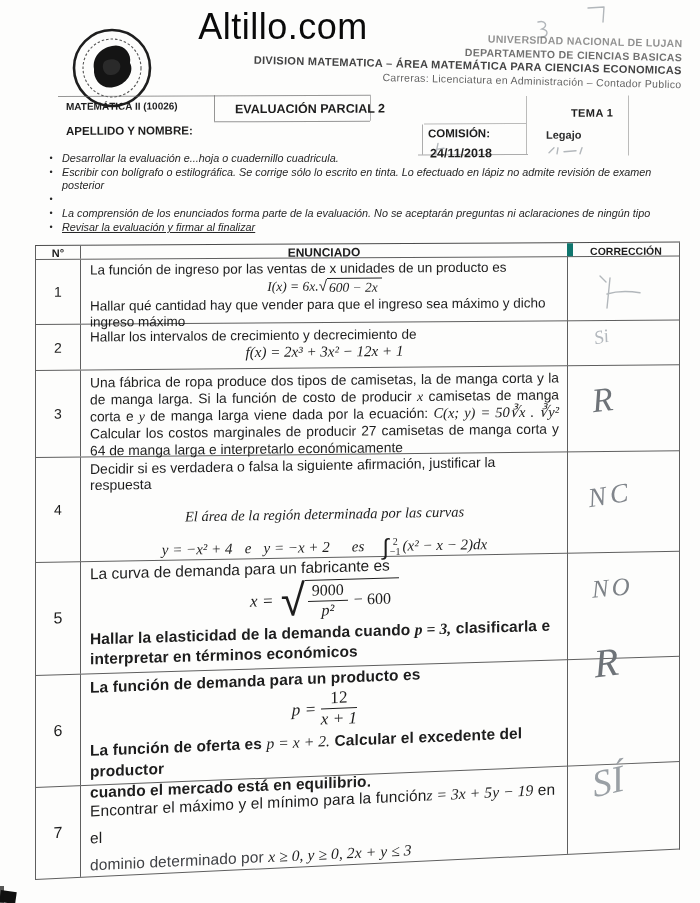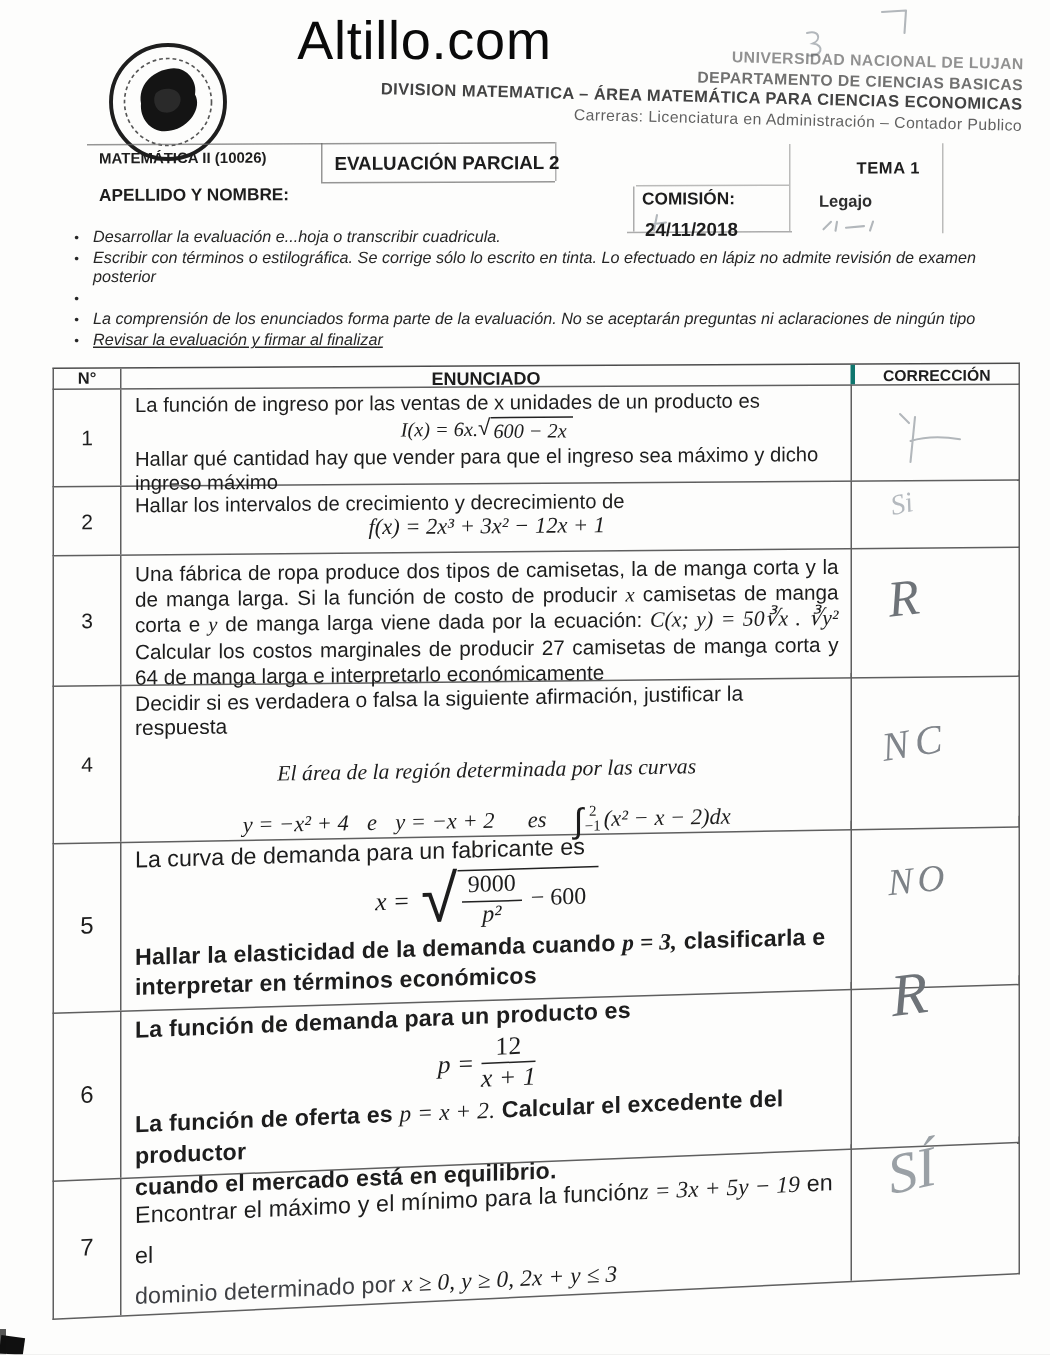--- a/index.html
+++ b/index.html
@@ -12,21 +12,21 @@
   .uni-header{position:absolute;top:32px;right:18px;width:430px;text-align:right;
               transform:rotate(1.4deg);font-weight:600;color:#3a3a3a;font-size:10.5px;
               line-height:13.5px;letter-spacing:0.3px;}
   .uh1{opacity:.55;} .uh2{opacity:.72;} .uh3{opacity:.95;font-size:11px;} .uh4{opacity:.8;font-weight:500;}
   .pencil{position:absolute;stroke:#9aa0a6;fill:none;stroke-width:1.4;stroke-linecap:round;opacity:.75;}
   
   .info-box{position:absolute;top:96px;left:58px;width:632px;height:64px;transform:skewY(-0.25deg);transform-origin:0 0;}
   .ib-line{position:absolute;background:#6a6a6a;}
   .ib-cell{position:absolute;font-weight:700;}
   .course{top:5px;left:8px;font-size:10px;}
-  .exam{top:7px;left:165px;font-size:12.5px;}
+  .exam{top:7px;left:177px;font-size:12.5px;}
   .date{top:12px;left:372px;font-size:12.5px;margin-top:40px;}
   .tema{top:13px;left:488px;font-size:11px;letter-spacing:.4px;margin-left:25px;}
   .name-label{top:29px;left:8px;font-size:11.5px;}
   .comision{top:33px;left:370px;font-size:11.5px;}
   .legajo{top:35px;left:488px;font-size:11px;color:#2e2e2e;}
   
   .instructions{position:absolute;top:152px;left:40px;width:630px;font-style:italic;
                 font-size:10.8px;line-height:12.8px;color:#262626;}
   .instr{display:flex;margin-bottom:1.5px;}
   .instr .b{width:22px;flex:0 0 22px;text-align:center;font-style:normal;font-size:9px;line-height:12px;}
@@ -34,21 +34,21 @@
   .t-row{position:absolute;left:35px;width:645px;display:flex;box-sizing:border-box;
          border-left:1px solid #5f5f5f;border-right:1px solid #5f5f5f;border-bottom:1px solid #5f5f5f;
          transform-origin:0 0;background:transparent;}
   .c-num{flex:0 0 45px;border-right:1px solid #5f5f5f;display:flex;align-items:center;
          justify-content:center;font-size:14px;box-sizing:border-box;}
   .c-en{flex:0 0 486px;box-sizing:border-box;padding:3px 8px 2px 9px;}
   .c-corr{flex:1 1 auto;border-left:1px solid #5f5f5f;box-sizing:border-box;position:relative;}
   .th{font-weight:700;}
   .th .c-num{font-size:11px;}
   .th .c-en{text-align:center;font-size:12px;padding:1px 0;}
-  .th .c-corr{text-align:center;font-size:10.5px;padding-top:2px;border-left:3px solid #0f766e;}
+  .th .c-corr{text-align:center;font-size:10.5px;padding-top:2px;border-left:6px solid #0f766e;}
   .fs1{font-size:13.5px;line-height:16px;}
   .just{text-align:justify;}
   .center{text-align:center;}
   
   .m{font-family:"Liberation Serif",serif;font-style:italic;}
   .mu{font-family:"Liberation Serif",serif;font-style:normal;}
   .frac{display:inline-flex;flex-direction:column;text-align:center;vertical-align:middle;line-height:1.05;}
   .frac .fnum{padding:0 4px 1px;border-bottom:1.4px solid #222;}
   .frac .fden{padding-top:1px;}
   .sqrt{display:inline-flex;align-items:flex-start;vertical-align:middle;}
@@ -111,25 +111,25 @@
       <path d="M6,3 L4,13 M4,9 L12,8"></path>
     </svg>
     <svg class="pencil" style="top:50px;left:488px;" width="50" height="14" opacity="0.4">
       <path d="M3,9 L8,4 M12,4 L11,10 M18,8 L30,7 M36,4 L34,10"></path>
     </svg>
   </div>
 
   <div class="instructions">
     <div class="instr">
       <span class="b">•</span>
-      <span>Desarrollar la evaluación e...hoja o transcribir cuadricula.</span>
-    </div>
-    <div class="instr">
-      <span class="b">•</span>
-      <span>Escribir con términos o estilográfica. Se corrige sólo lo escrito en tinta. Lo efectuado en lápiz no admite revisión de examen posterior</span>
+      <span>Desarrollar la evaluación e...hoja o cuadernillo cuadricula.</span>
+    </div>
+    <div class="instr">
+      <span class="b">•</span>
+      <span>Escribir con bolígrafo o estilográfica. Se corrige sólo lo escrito en tinta. Lo efectuado en lápiz no admite revisión de examen posterior</span>
     </div>
     <div class="instr">
       <span class="b">•</span>
     </div>
     <div class="instr">
       <span class="b">•</span>
       <span>La comprensión de los enunciados forma parte de la evaluación. No se aceptarán preguntas ni aclaraciones de ningún tipo</span>
     </div>
     <div class="instr">
       <span class="b">•</span>

